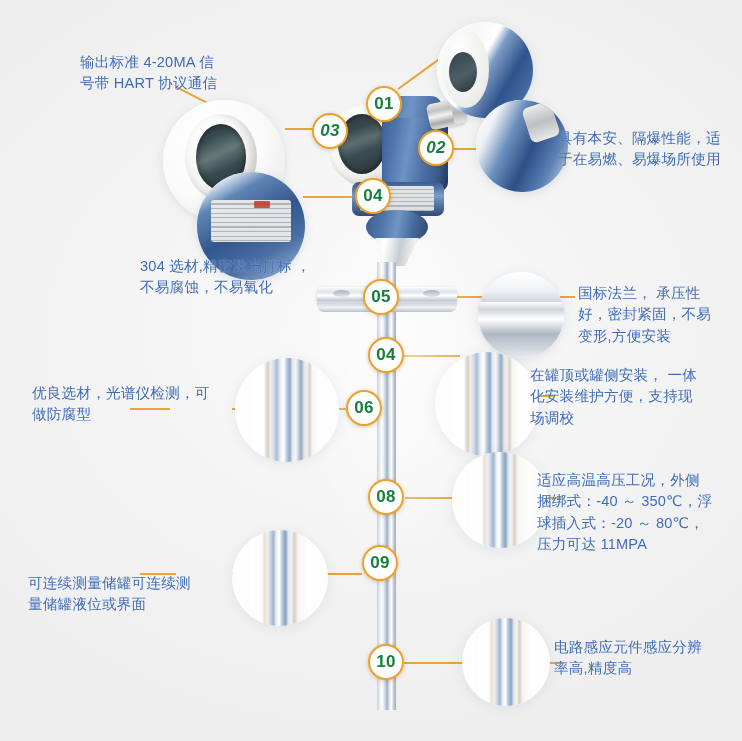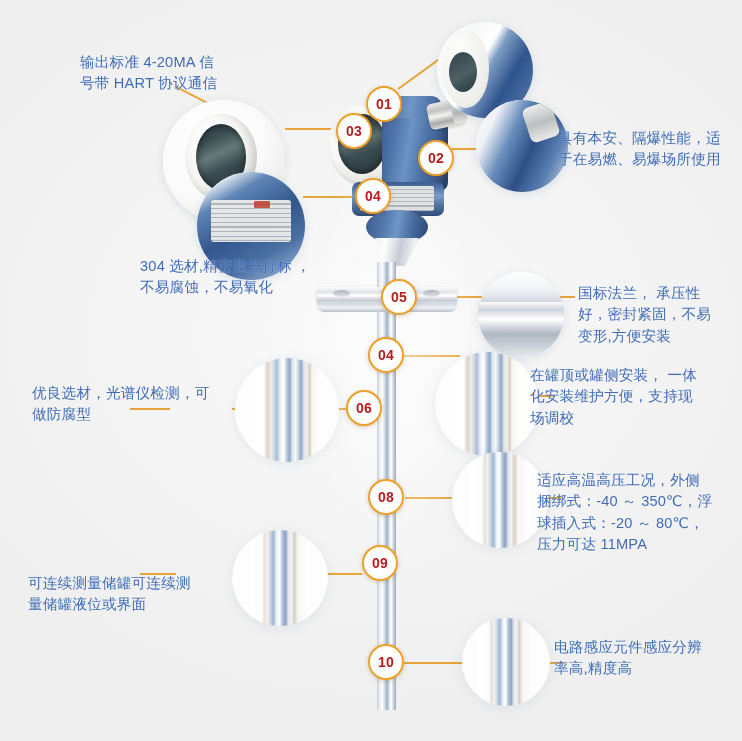--- a/index.html
+++ b/index.html
@@ -26,22 +26,22 @@
 
   
   .badge {
     position: absolute;
     width: 36px; height: 36px;
     border-radius: 50%;
     background: #ffffff;
     border: 2.4px solid #eda12c;
     box-shadow: 0 1px 4px rgba(120,90,30,.28);
     display: flex; align-items: center; justify-content: center;
-    font-size: 14px; font-weight: bold;
-    color: #b91c1c;
+    font-size: 17px; font-weight: bold;
+    color: #15803d;
     letter-spacing: .3px;
     z-index: 40;
   }
 
   
   .caption {
     position: absolute;
     color: #3f6bb5;
     font-size: 14.6px;
     line-height: 1.47;
@@ -345,24 +345,24 @@
   <div class="leader" style="left:405px; top:497px; width:70px;"></div>
   <div class="leader" style="left:545px; top:497px; width:16px;"></div>
 
   <div class="leader" style="left:232px; top:573px; width:130px;"></div>
   <div class="leader" style="left:140px; top:573px; width:36px;"></div>
 
   <div class="leader" style="left:404px; top:662px; width:72px;"></div>
   <div class="leader" style="left:548px; top:662px; width:16px;"></div>
 
   <div class="badge" style="left:366px; top:86px;">01</div>
-  <div class="badge" style="left:418px; top:140px;">02</div>
-  <div class="badge" style="left:336px; top:113px;">03</div>
+  <div class="badge" style="left:418px; top:130px;font-style:italic;">02</div>
+  <div class="badge" style="left:312px; top:113px;font-style:italic;">03</div>
   <div class="badge" style="left:355px; top:178px;">04</div>
-  <div class="badge" style="left:381px; top:279px;">05</div>
+  <div class="badge" style="left:363px; top:279px;">05</div>
   <div class="badge" style="left:346px; top:390px;">06</div>
   <div class="badge" style="left:368px; top:337px;">04</div>
   <div class="badge" style="left:368px; top:479px;">08</div>
   <div class="badge" style="left:362px; top:545px;">09</div>
   <div class="badge" style="left:368px; top:644px;">10</div>
 
 
   <div class="caption" style="left:558px; top:128px; width:180px;">具有本安、隔爆性能，适
 于在易燃、易爆场所使用</div>
 

